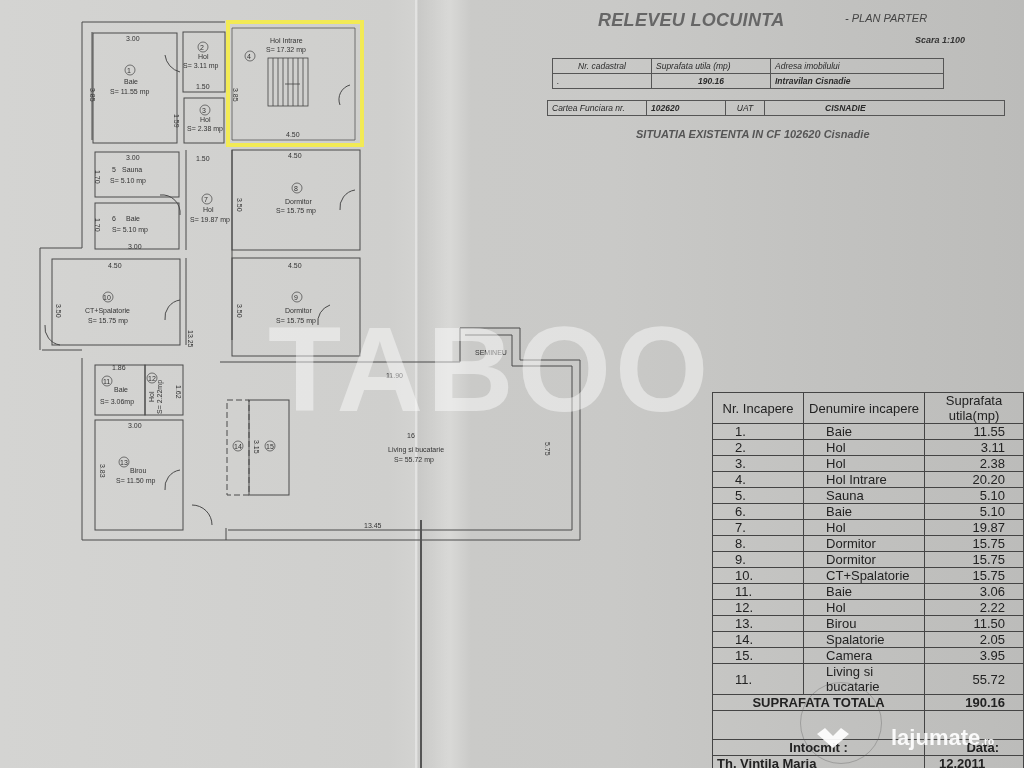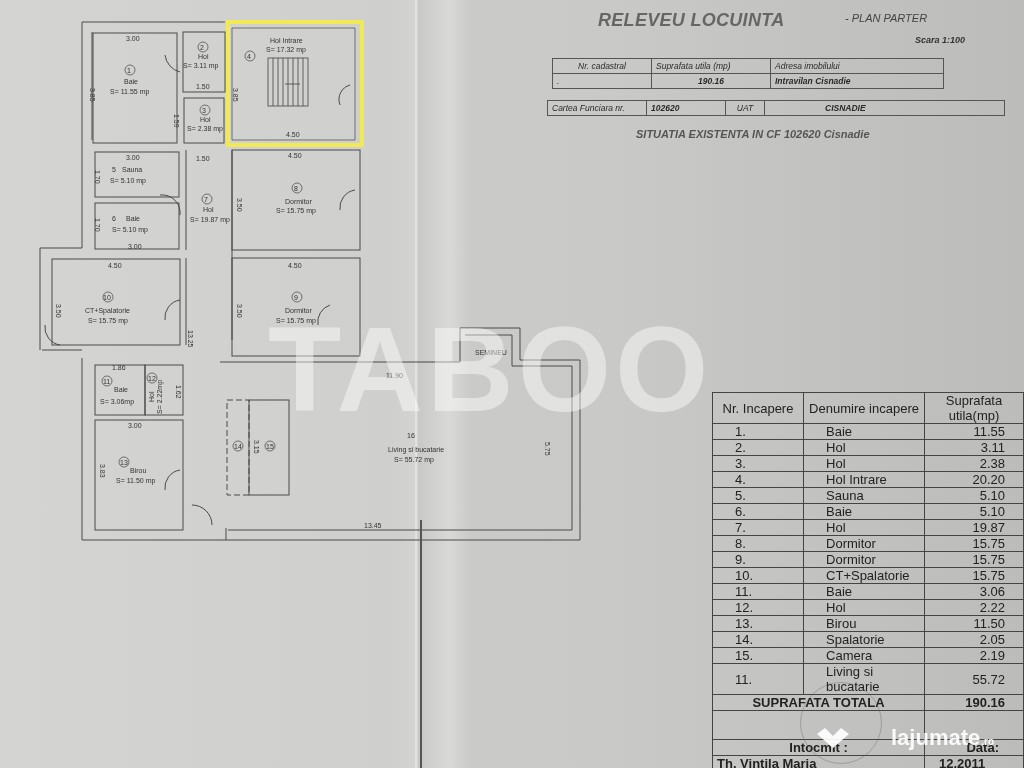--- a/index.html
+++ b/index.html
@@ -322,21 +322,21 @@
         <td class="area">11.50</td>
       </tr>
   <tr>
         <td class="nr">14.</td>
         <td class="name">Spalatorie</td>
         <td class="area">2.05</td>
       </tr>
   <tr>
         <td class="nr">15.</td>
         <td class="name">Camera</td>
-        <td class="area">2.19</td>
+        <td class="area">3.95</td>
       </tr>
   <tr style="height:16px;">
         <td class="nr">11.</td>
         <td class="name">Living si bucatarie</td>
         <td class="area">55.72</td>
       </tr>
   <tr>
     <td colspan="2" style="text-align:center; font-weight:bold; height:13px;">SUPRAFATA TOTALA</td>
     <td class="area" style="font-weight:bold;">190.16</td>
   </tr>

